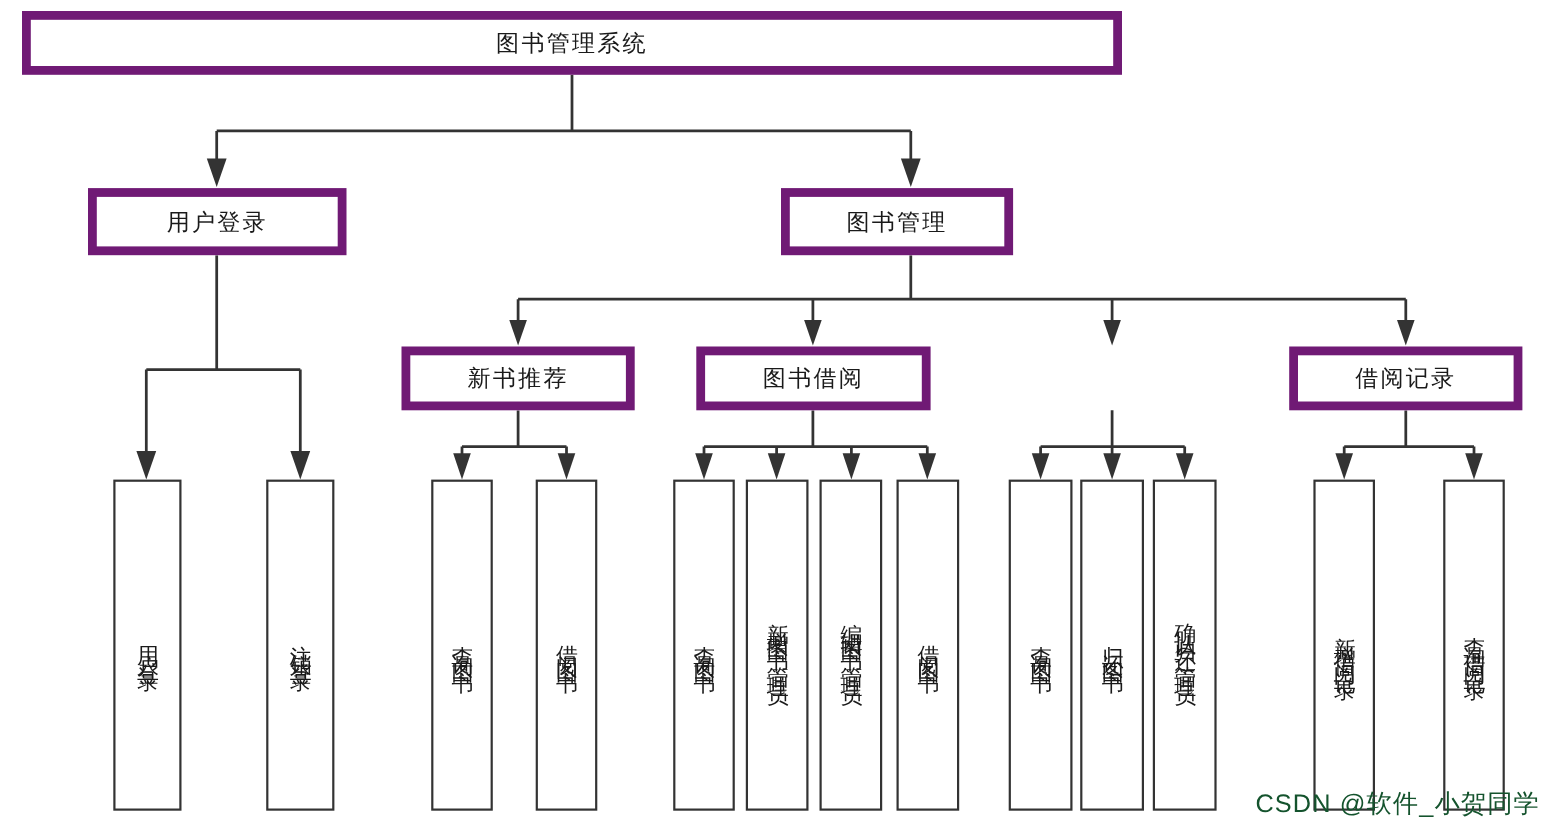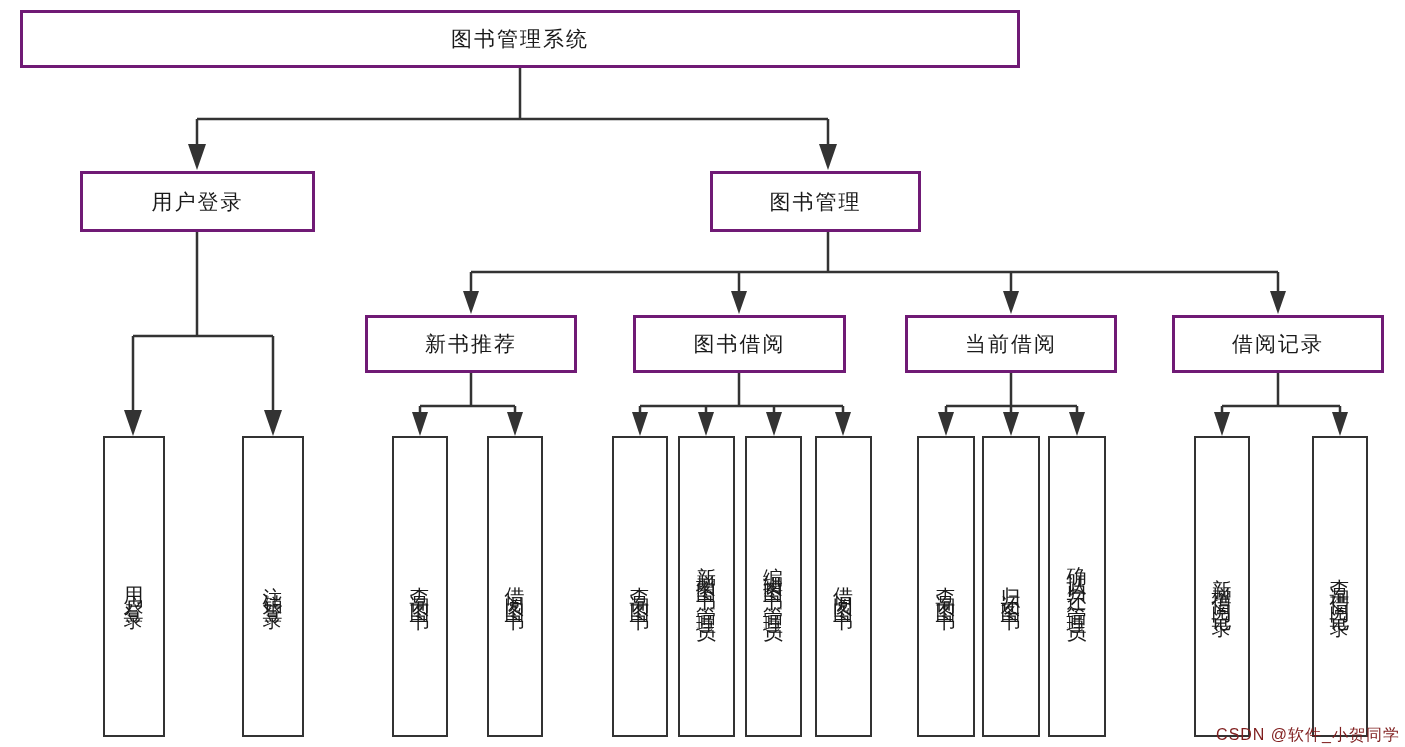--- a/index.html
+++ b/index.html
@@ -12,21 +12,21 @@
     font-family: "Liberation Sans", "DejaVu Sans", sans-serif;
     overflow: hidden;
   }
   svg.wires {
     position: absolute;
     left: 0; top: 0;
     width: 1405px; height: 747px;
   }
   .node {
     position: absolute;
-    border: 3px solid #701a75;
+    border: 8px solid #701a75;
     background: #ffffff;
     display: flex;
     align-items: center;
     justify-content: center;
     color: #1a1a1a;
     font-size: 21px;
     letter-spacing: 2px;
     white-space: nowrap;
   }
   .leaf {
@@ -42,22 +42,22 @@
     font-size: 20px;
     writing-mode: vertical-lr;
     text-orientation: mixed;
     letter-spacing: 8px;
     line-height: 1;
   }
   .watermark {
     position: absolute;
     right: 5px;
     bottom: 1px;
-    color: #7f1d1d;
-    font-size: 16px;
+    color: #14532d;
+    font-size: 23px;
     letter-spacing: 1px;
     z-index: 5;
     text-align: center;
   }
 </style>
 </head>
 <body>
 
 <div class="stage">
 
@@ -101,21 +101,20 @@
     </g>
   </svg>
 
   <div class="node" style="left:20px;top:10px;width:1000px;height:58px">图书管理系统</div>
 
   <div class="node" style="left:80px;top:171px;width:235px;height:61px">用户登录</div>
   <div class="node" style="left:710px;top:171px;width:211px;height:61px">图书管理</div>
 
   <div class="node" style="left:633px;top:315px;width:213px;height:58px">图书借阅</div>
   <div class="node" style="left:365px;top:315px;width:212px;height:58px">新书推荐</div>
-  <div class="node" style="left:905px;top:315px;width:212px;height:58px">当前借阅</div>
   <div class="node" style="left:1172px;top:315px;width:212px;height:58px">借阅记录</div>
 
   <div class="leaf" style="left:103px;width:62px">用户登录</div>
   <div class="leaf" style="left:242px;width:62px">注销登录</div>
 
   <div class="leaf" style="left:392px;width:56px">查询图书</div>
   <div class="leaf" style="left:487px;width:56px">借阅图书</div>
 
   <div class="leaf" style="left:612px;width:56px">查询图书</div>
   <div class="leaf" style="left:678px;width:57px">新增图书（管理员）</div>

